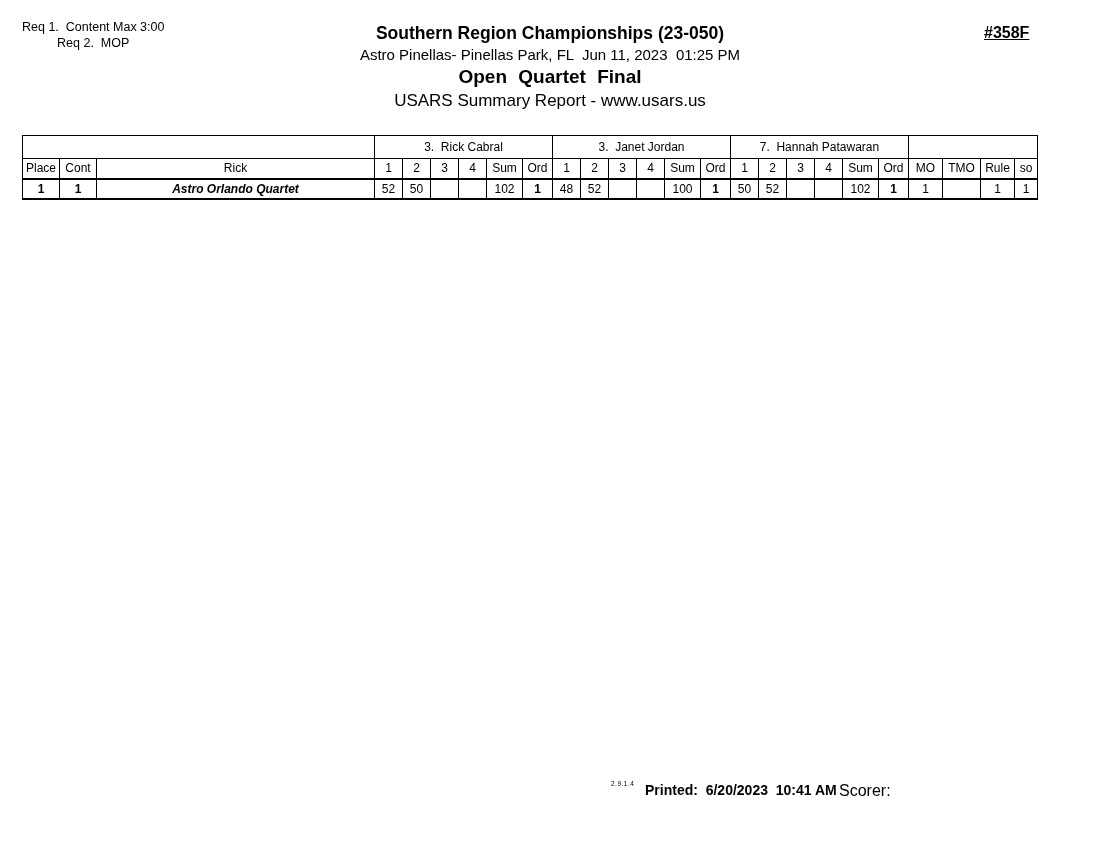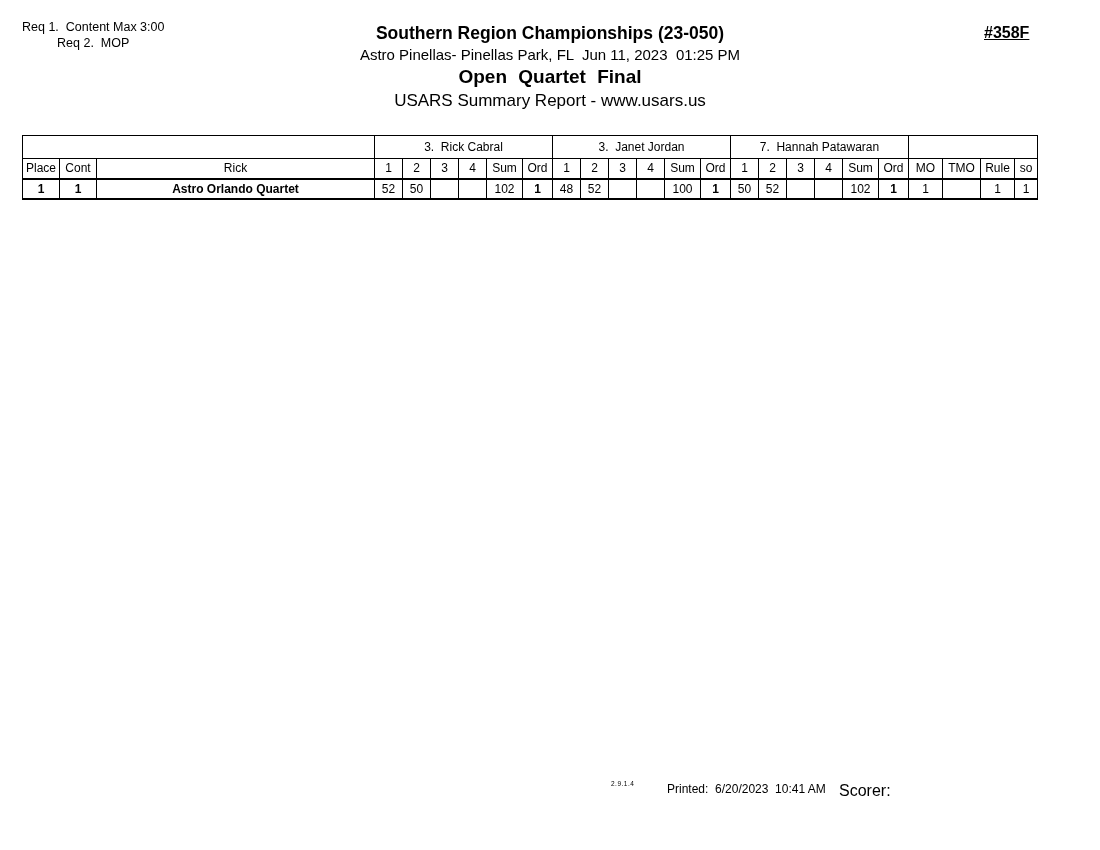--- a/index.html
+++ b/index.html
@@ -44,35 +44,35 @@
     text-align: center;
     padding: 0 1px;
     overflow: hidden;
     white-space: pre;
   }
   tr.judge-row td { height: 23px; }
   td.nb { border: none; }
   td.judge-name { text-align: left; padding-left: 5px; font-size: 12px; }
   td.left { text-align: left; padding-left: 5px; }
   td.bold { font-weight: bold; }
-  td.name-cell { font-size: 13px; }
+  td.name-cell { font-size: 13px; font-style: italic; }
   td.ord {
     border-left: 3px solid #000;
     border-right: 3px solid #000;
     margin-left: 29px;
   }
   tr.header-row td { border-bottom: 2px solid #000; }
   tr.data-row td   { border-bottom: 2px solid #000; }
 
   
   .footer-version {
     position: absolute; left: 611px; top: 780px;
     font-size: 6.5px; letter-spacing: 0.5px;
   }
-  .footer-printed { position: absolute; left: 667px; top: 782px; font-size: 12px; }
+  .footer-printed { position: absolute; left: 645px; top: 782px; font-size: 14px; font-weight: bold; }
   .footer-scorer  { position: absolute; left: 839px; top: 782px; font-size: 16px; }
 </style>
 </head>
 <body>
 
 <div class="req-block">
   <div class="pre">Req 1.  Content Max 3:00</div>
   <div class="pre">Req 2.  MOP</div>
 </div>
 

